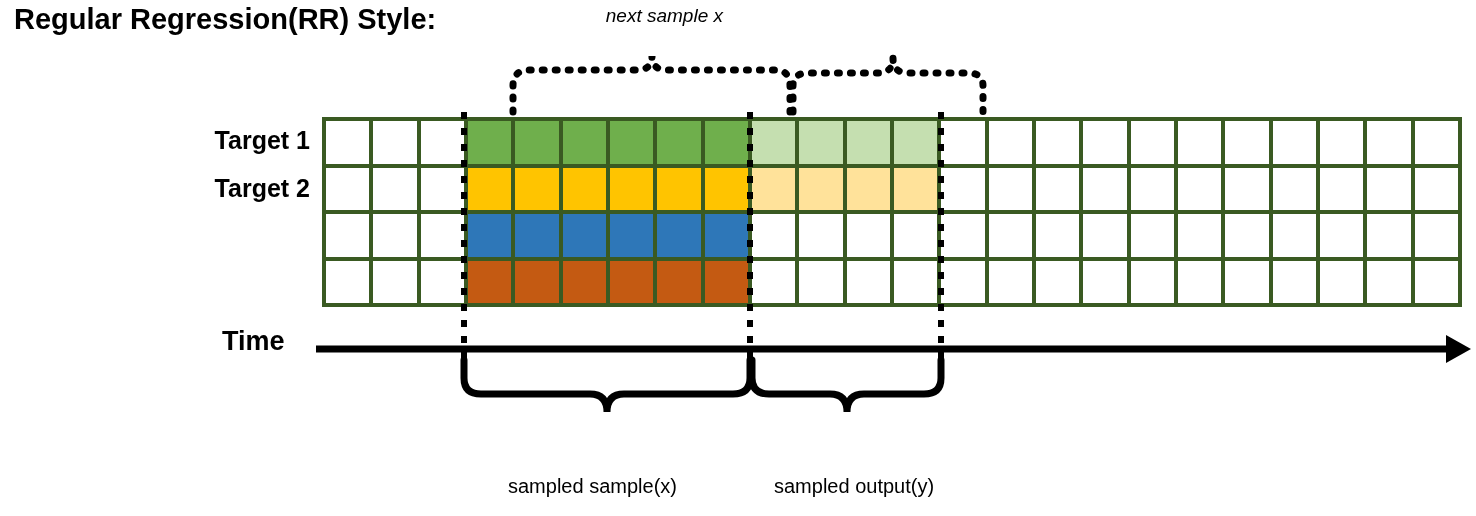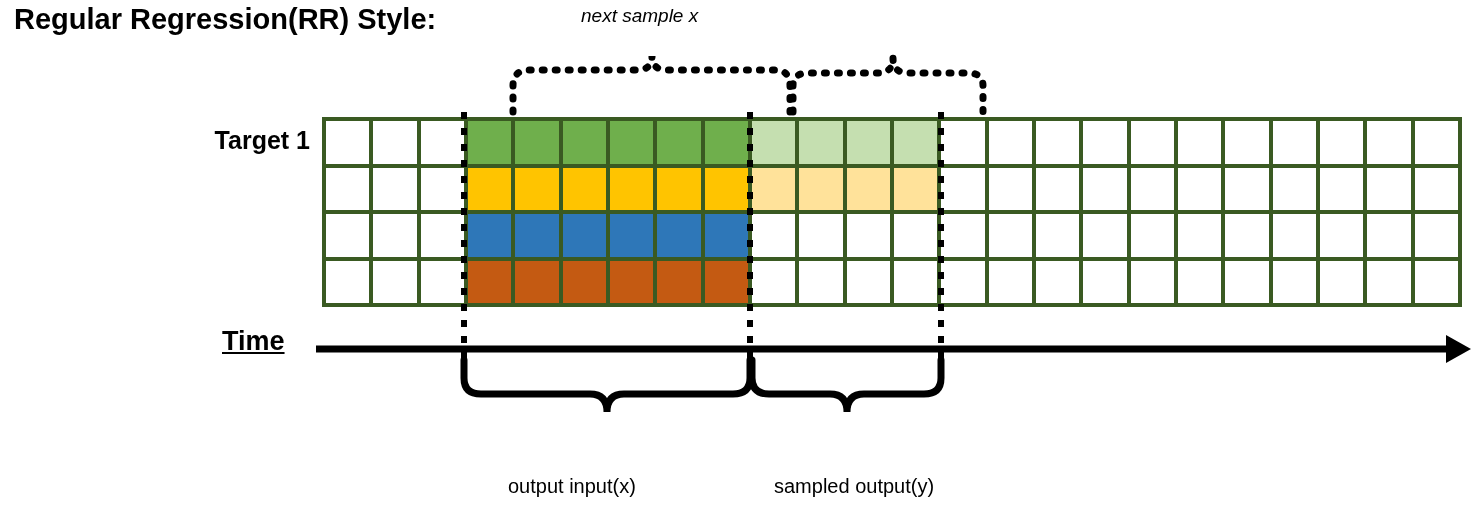--- a/index.html
+++ b/index.html
@@ -15,21 +15,21 @@
   
   #page-title{
     position:absolute;left:14px;top:3px;
     font-size:29px;font-weight:bold;color:#000;
     white-space:nowrap;letter-spacing:0px;
   }
 
   
   .brace-caption{
     position:absolute;font-size:19px;font-style:italic;color:#000;
-    white-space:nowrap;text-align:left;
+    white-space:nowrap;text-align:right;
   }
   #cap-x{left:581px;top:5px;width:142px;}
   #cap-y{left:820px;top:5px;width:146px;}
 
   
   .row-label{
     position:absolute;
     font-size:25px;font-weight:bold;color:#000;
     white-space:nowrap;text-align:center;
     right:1166px; 
@@ -52,21 +52,21 @@
   .c-green{background:#6FAF4C !important;}
   .c-lgreen{background:#C5DFB0 !important;}
   .c-yellow{background:#FFC400 !important;}
   .c-lyellow{background:#FFE29A !important;}
   .c-blue{background:#2E77B8 !important;}
   .c-orange{background:#C45A12 !important;}
 
   
   #time-label{
     position:absolute;left:222px;top:326px;
-    font-size:27px;font-weight:bold;color:#000;white-space:nowrap;text-decoration:underline;
+    font-size:27px;font-weight:bold;color:#000;white-space:nowrap;
   }
   #time-axis{position:absolute;left:316px;top:330px;width:1155px;height:38px;}
 
   
   #overlay{position:absolute;left:0;top:0;width:1476px;height:516px;pointer-events:none;}
 
   
   .bottom-caption{
     position:absolute;font-size:20px;color:#000;
     white-space:pre;line-height:25px;
@@ -77,20 +77,21 @@
 </head>
 <body>
 
 <div class="stage">
 
   <div id="page-title">Regular Regression(RR) Style:</div>
 
   <div class="brace-caption" id="cap-x">next sample x</div>
 
   <div class="row-label" style="top:117px">Target 1</div>
+  <div class="row-label" style="top:165px">Target 2</div>
 
   <div id="grid">
       <div class="cell cell"></div>
       <div class="cell cell"></div>
       <div class="cell cell"></div>
       <div class="cell c-green"></div>
       <div class="cell c-green"></div>
       <div class="cell c-green"></div>
       <div class="cell c-green"></div>
       <div class="cell c-green"></div>
@@ -202,21 +203,21 @@
     <path d="M 513,112 L 513,86 Q 513,70 529,70 L 637,70 Q 652,70 652,56 Q 652,70 667,70 L 775,70 Q 790,70 790,86 L 790,112" fill="none" stroke="#000" stroke-width="7" stroke-linecap="round" stroke-dasharray="2,11"></path>
 
     <path d="M 793,112 L 793,86 Q 793,73 808,73 L 878,73 Q 893,73 893,58 Q 893,73 908,73 L 968,73 Q 983,73 983,86 L 983,112" fill="none" stroke="#000" stroke-width="7" stroke-linecap="round" stroke-dasharray="2,11"></path>
 
     <path d="M 464,360 L 464,378 Q 464,394 481,394 L 590,394 Q 607,394 607,412 Q 607,394 624,394 L 733,394 Q 750,394 750,378 L 750,360" fill="none" stroke="#000" stroke-width="7" stroke-linecap="round"></path>
 
     <path d="M 752,360 L 752,378 Q 752,394 769,394 L 830,394 Q 847,394 847,412 Q 847,394 864,394 L 924,394 Q 941,394 941,378 L 941,360" fill="none" stroke="#000" stroke-width="7" stroke-linecap="round"></path>
   </svg>
 
   <div class="bottom-caption" id="bot-x">
-    <div>output input(x)</div>
+    <div>sampled sample(x)</div>
     
     
   </div>
 
   <div class="bottom-caption" id="bot-y">
     <div>sampled output(y)</div>
     
     
   </div>
 

